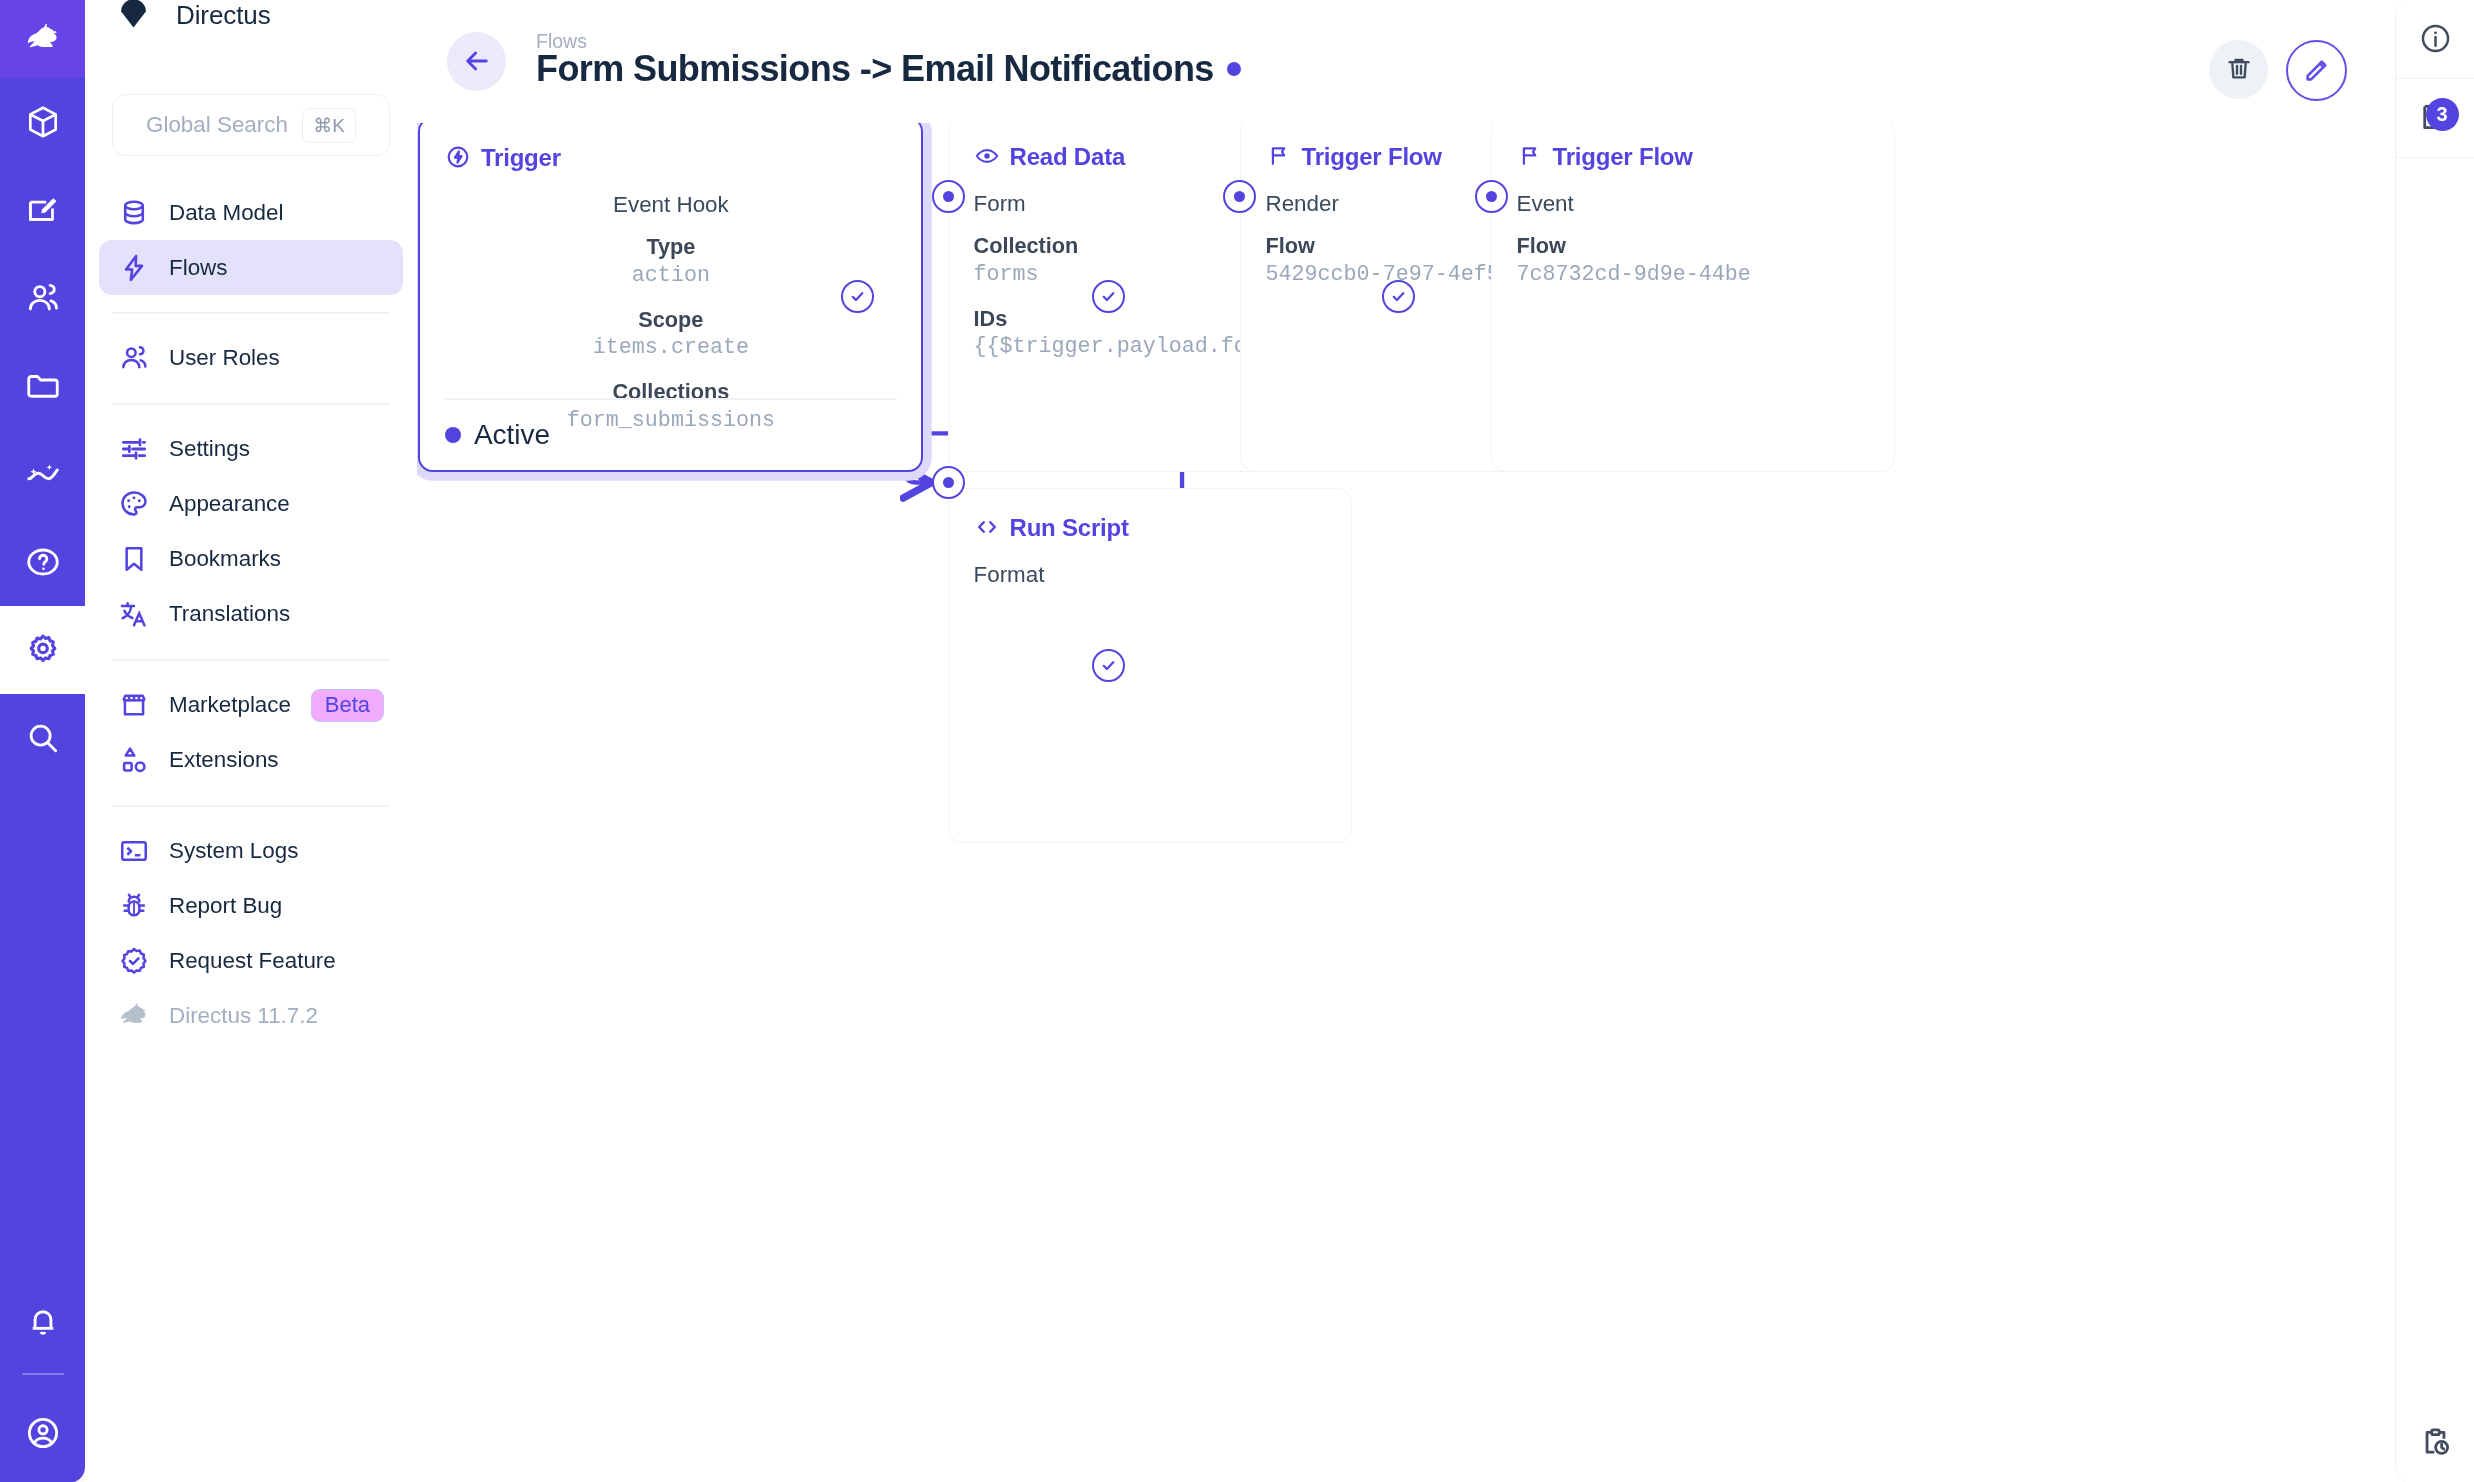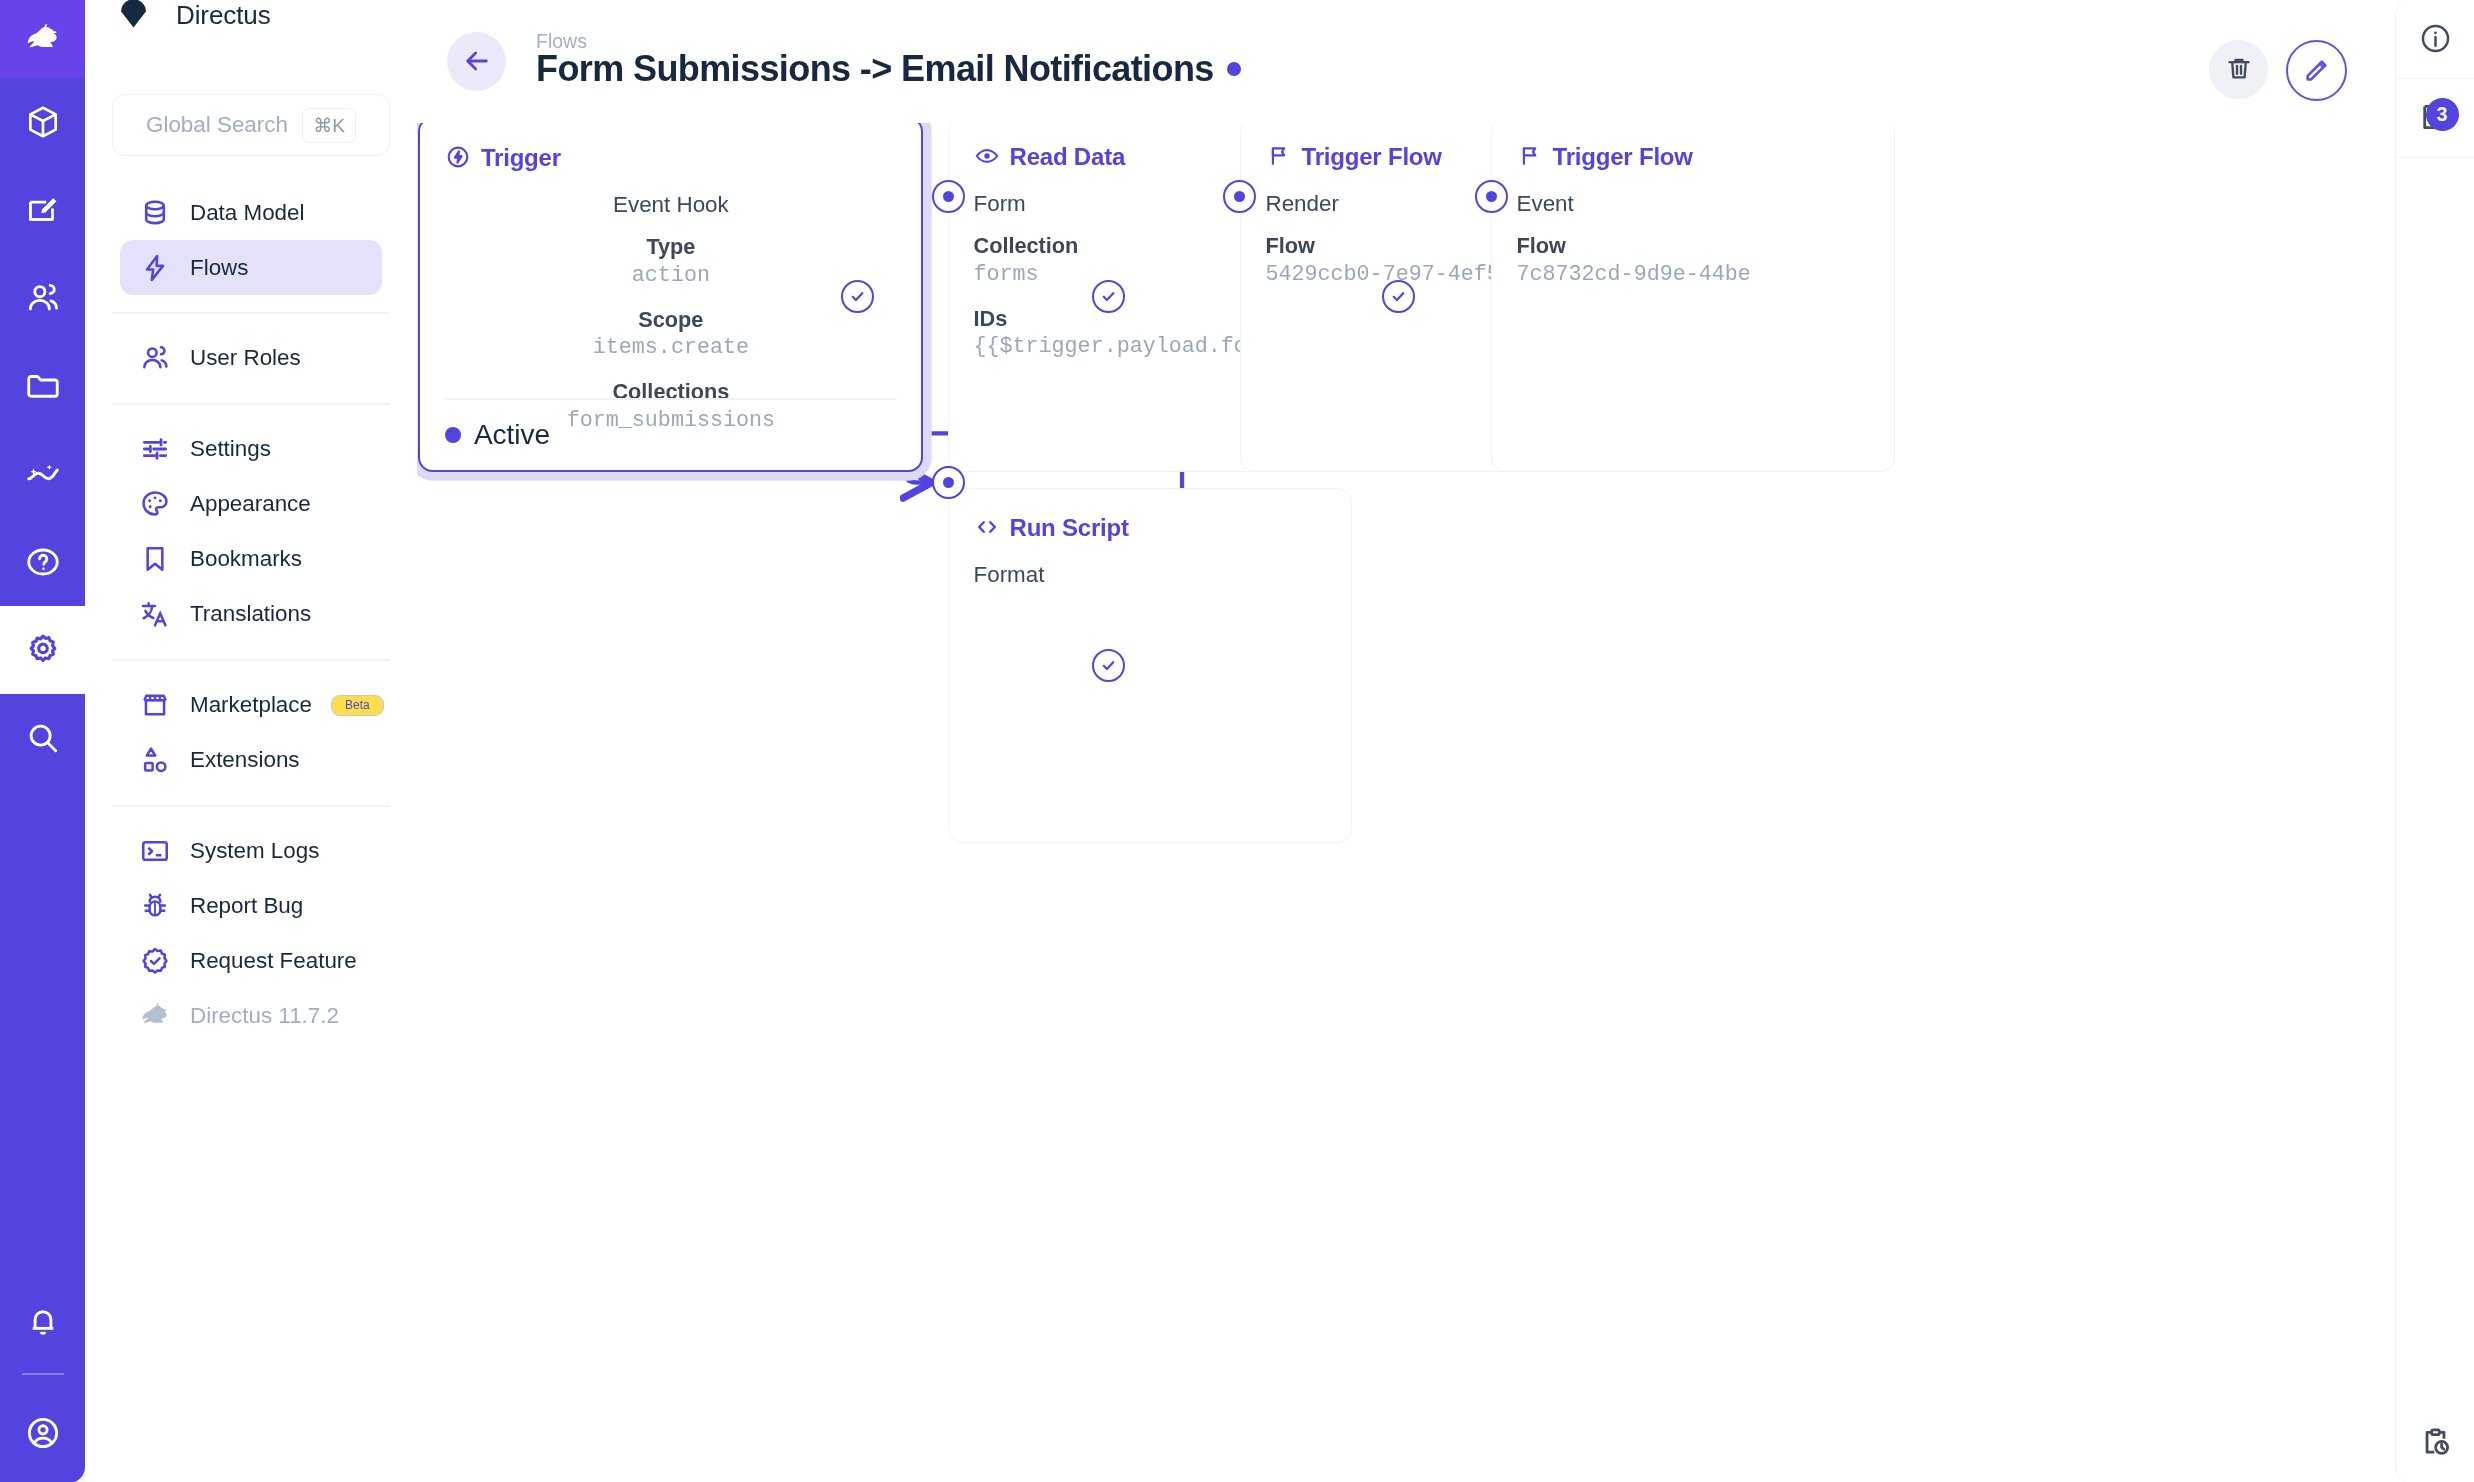--- a/index.html
+++ b/index.html
@@ -57,35 +57,35 @@
     height: 62px; border: 1.4px solid #eceef2; border-radius: 13px;
     display: flex; align-items: center; justify-content: center; gap: 14.4px;
     cursor: text;
   }
   #sb-search .ph { font-size: 22.4px; color: #a2aec1; }
   #sb-search .kbd {
     border: 1.4px solid #eceef2; border-radius: 7.2px;
     font-size: 19px; color: #8b97ab; padding: 5px 10px;
     min-width: 46px; text-align: center;
   }
-  .sb-group { padding: 0 35px; }
+  .sb-group { padding: 0 14px; }
   .sb-group.g1 { margin-top: 29px; }
   .sb-item {
     display: flex; align-items: center; gap: 19px;
     height: 55px; padding: 0 19px; border-radius: 13px;
     cursor: pointer; position: relative;
   }
   .sb-item .lbl { font-size: 22.4px; color: #172940; white-space: nowrap; }
   .sb-item.active { background: #e4e1fb; }
   .sb-item.muted .lbl { color: #a2aec1; }
   .sb-ic { width: 32px; height: 32px; flex: 0 0 32px; }
   .sb-divider { height: 1.4px; background: #f0f2f5; margin: 17.3px 27.4px; }
   .beta-badge {
     margin-left: auto; border: 1.4px solid #c7c2f5; border-radius: 8.7px;
-    color: #5344e0; font-size: 12px; padding: 2.9px 13px; background: #fde047;
+    color: #5344e0; font-size: 22px; padding: 2.9px 13px; background: #f0abfc;
   }
 
   
   #main {
     position: absolute; left: 417px; top: 0;
     width: 2057px; height: 1483px;
     background: #ffffff;
     border-radius: 0 0 0 0;
   }
   #header {

